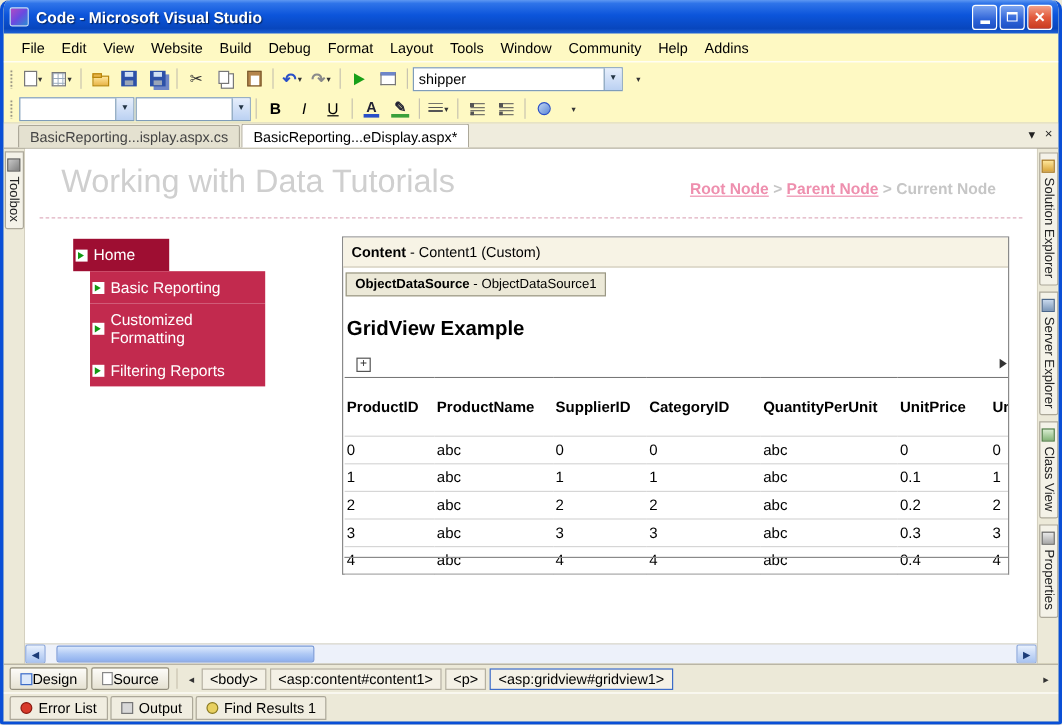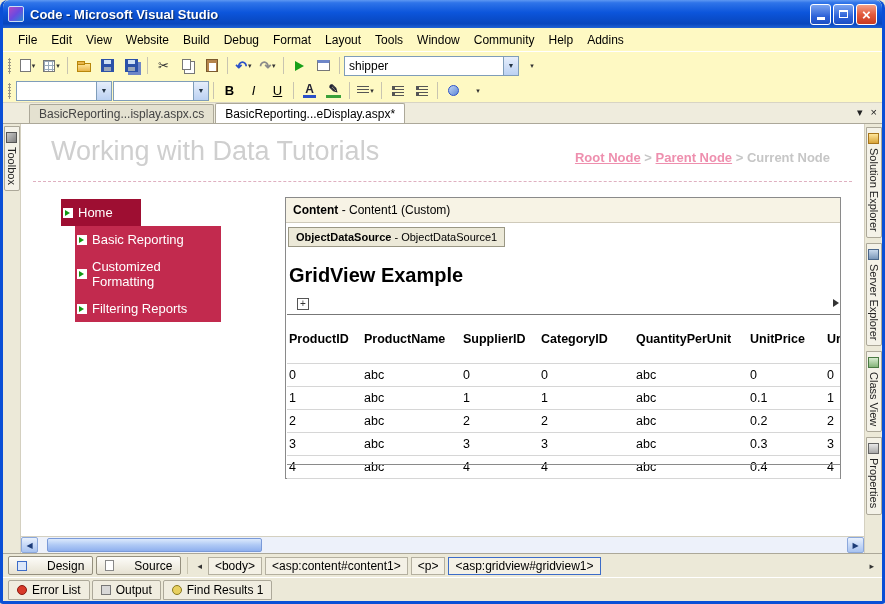--- a/index.html
+++ b/index.html
@@ -65,21 +65,21 @@
     background:linear-gradient(180deg,#E6EEFB,#BBD1F2); }
   .fmt { font-size:13px; width:22px; }
   .i-fontcolor { font-size:12px; font-weight:bold; color:#223; border-bottom:3px solid #2A50C8; line-height:1; padding:0 2px; }
   .i-highlight { font-size:12px; font-weight:bold; color:#223; border-bottom:3px solid #3AA03A; line-height:1; padding:0 2px; }
   .i-align { width:12px; height:9px; background:repeating-linear-gradient(180deg,#555 0 1px,transparent 1px 3px); }
   .i-bullets { width:12px; height:10px; background:repeating-linear-gradient(180deg,#555 0 1px,transparent 1px 3px); border-left:3px dotted #555; padding-left:2px; }
   .i-link { width:11px; height:11px; border-radius:50%; border:1px solid #2A50C8; background:linear-gradient(135deg,#BFD4F2,#5E88D8); }
 
   
   .tabstrip { height:21px; flex:0 0 21px; background:#EFECDD; display:flex; align-items:flex-end;
-    padding-left:26px; border-bottom:1px solid #ACA899; position:relative; }
+    padding-left:12px; border-bottom:1px solid #ACA899; position:relative; }
   .dtab { height:19px; display:flex; align-items:center; padding:0 9px; font-size:12px;
     border:1px solid #ACA899; border-bottom:none; border-radius:2px 2px 0 0; margin-right:1px; white-space:nowrap; }
   .dtab.inactive { background:#E4E1D0; color:#444; }
   .dtab.active { background:#fff; color:#000; height:20px; }
   .strip-btns { position:absolute; right:5px; top:3px; display:flex; gap:8px; font-size:11px; color:#222; }
 
   
   .main { flex:1 1 auto; display:flex; min-height:0; }
   .lstrip { width:18px; flex:0 0 18px; background:#ECE9D8; border-right:1px solid #D4D0C0;
     display:flex; flex-direction:column; align-items:center; padding-top:2px; }
@@ -113,21 +113,21 @@
 
   .sitemap-box { position:absolute; left:40px; top:206px; width:240px; background:#DDD9CA;
     border:1px solid #9A9784; font-size:11px; padding:2px 5px; white-space:nowrap; overflow:hidden; }
 
   .content-panel { position:absolute; left:264px; top:73px; width:556px; height:282px;
     border:1px solid #8A8A8A; background:#fff; }
   .cp-header { height:25px; background:#F7F3E5; border-bottom:1px solid #CFCABA;
     display:flex; align-items:center; padding-left:7px; font-size:12px; }
   .ods-box { position:absolute; left:2px; top:29px; background:#ECE9D8; border:1px solid #9A9784;
     padding:3px 7px; font-size:11px; white-space:nowrap; }
-  .grid-title { position:absolute; left:3px; top:66px; font-size:20px; font-weight:bold; color:#000; }
+  .grid-title { position:absolute; left:3px; top:66px; font-size:17px; font-weight:bold; color:#000; }
   .move-handle { position:absolute; left:11px; top:100px; width:12px; height:12px; border:1px solid #555;
     display:flex; align-items:center; justify-content:center; font-size:10px; color:#333; line-height:1; }
   .smart-arrow { position:absolute; right:1px; top:101px; width:0; height:0;
     border-top:4px solid transparent; border-bottom:4px solid transparent; border-left:6px solid #333; }
   .table-wrap { position:absolute; left:1px; top:116px; width:553px; overflow:hidden; }
   table.gridview { width:598px; border-collapse:collapse; table-layout:fixed; }
   .gridview th { border-top:1px solid #777; font-size:12.5px; font-weight:bold; text-align:left;
     padding:17px 2px; white-space:nowrap; overflow:hidden; }
   .gridview td { font-size:12.5px; padding:4px 2px; white-space:nowrap; overflow:hidden; }
   .gridview tbody td { border-top:1px solid #D6D6D6; }
@@ -140,21 +140,21 @@
   .sbtn { width:17px; height:16px; flex:0 0 17px; display:flex; align-items:center; justify-content:center;
     font-size:8px; color:#1C3C78; border:1px solid #8CA8DC; border-radius:2px;
     background:linear-gradient(180deg,#E9F1FD,#C7D9F7 50%,#A8C3F0); }
   .strack { flex:1; height:100%; display:flex; align-items:center; }
   .sthumb { margin-left:9px; width:215px; height:14px; border-radius:2px; border:1px solid #7A9AD8;
     background:linear-gradient(180deg,#DCE9FC,#AFC9F5 50%,#8FB0EE); }
 
   
   .viewbar { height:24px; flex:0 0 24px; background:#ECE9D8; border-top:1px solid #ACA899;
     display:flex; align-items:center; padding:0 5px; gap:3px; }
-  .vb-btn { height:19px; display:flex; align-items:center; gap:20px; padding:0 8px; font-size:12px;
+  .vb-btn { height:19px; display:flex; align-items:center; gap:0; padding:0 8px; font-size:12px;
     border:1px solid #948F7E; border-radius:2px; background:linear-gradient(180deg,#FDFCF9,#E6E2D2);justify-content:space-between; }
   .vb-ico-design { width:10px; height:10px; border:1px solid #3C6CC8; background:#DCE8FA; }
   .vb-ico-source { width:9px; height:11px; border:1px solid #888; background:#fff; }
   .mini-arrow { font-size:9px; color:#333; padding:0 3px; }
   .tag-btn { height:18px; display:flex; align-items:center; padding:0 6px; font-size:12px;
     border:1px solid #B4B0A0; background:#F4F1E6; white-space:nowrap; }
   .tag-btn.selected { border:1px solid #3C6CC8; }
   .vb-right { margin-left:auto; }
 
   

